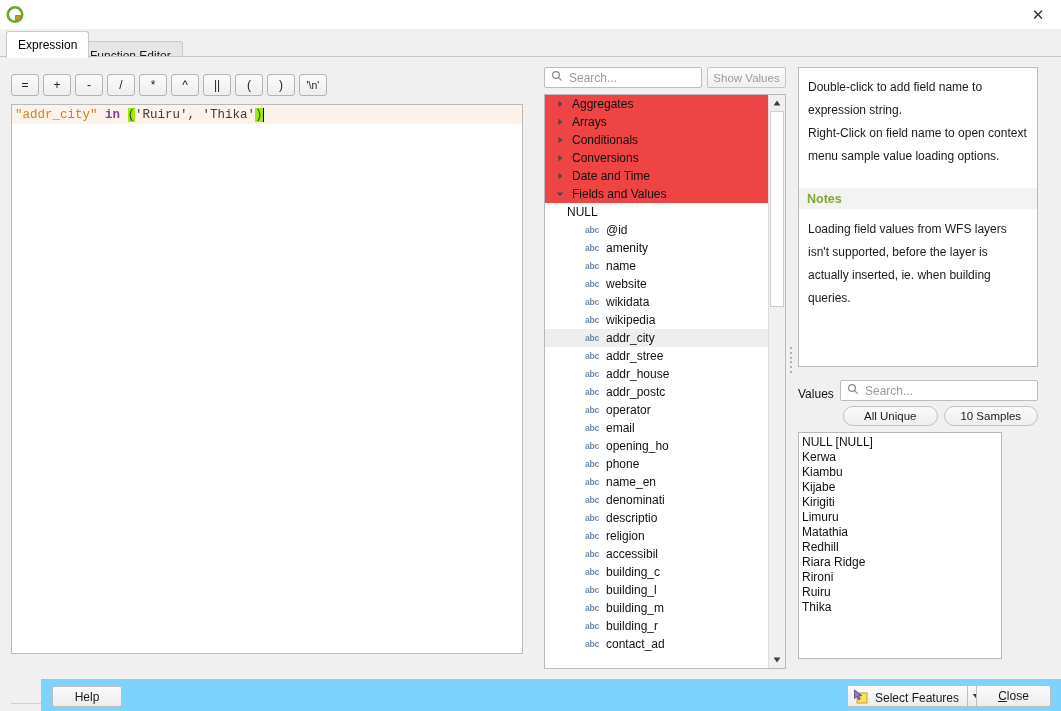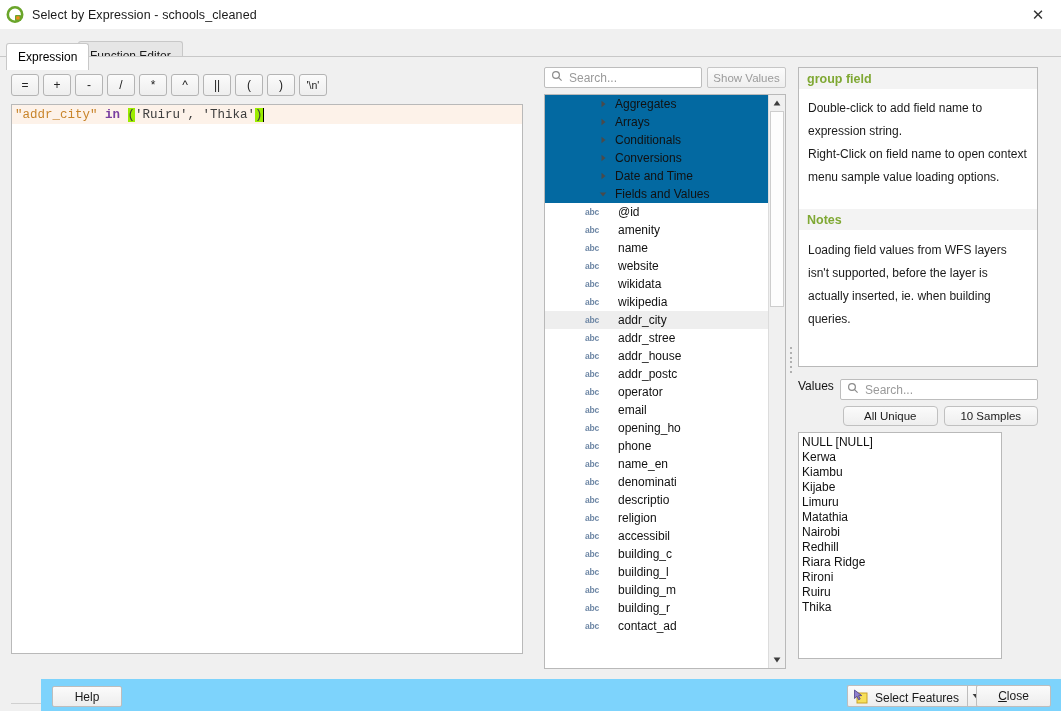--- a/index.html
+++ b/index.html
@@ -39,21 +39,21 @@
   }
   .tab {
     position: absolute; top: 12px; height: 28px;
     display: flex; align-items: center; padding: 0 11px;
     font-size: 12px; color: #1a1a1a;
     border: 1px solid #c8c8c8; border-bottom: none;
     background: #e6e6e6;
     border-radius: 3px 3px 0 0;
   }
   .tab.active {
-    background: #ffffff; top: 14px; height: 27px; z-index: 3; color: #000;
+    background: #ffffff; top: 2px; height: 27px; z-index: 3; color: #000;
   }
   .tab#tab0 { left: 6px; }
   .tab#tab1 { left: 78px; }
 
   
   .body {
     position: absolute; left: 0; top: 57px; width: 1061px; height: 622px;
     background: #f0f0f0;
   }
 
@@ -111,35 +111,35 @@
   .tree {
     position: absolute; left: 0px; top: 37px; width: 242px; height: 575px;
     background: #fff; border: 1px solid #b9b9b9;
     overflow: hidden;
   }
   .tree-inner { position: absolute; left: 0; top: 0; width: 224px; }
   .trow {
     height: 18px; display: flex; align-items: center;
     font-size: 12px; color: #111; white-space: nowrap;
   }
-  .trow.cat { background: #0369a1; padding-left: 43px; }
+  .trow.cat { background: #ef4444; }
   .trow.sel { background: #eeeeee; }
   .arrow {
     width: 16px; display: flex; align-items: center; justify-content: center;
     margin-left: 7px;
   }
   .arrow svg { display:block; }
   .cat-label { margin-left: 4px; }
   .leaf-pad { width: 40px; }
   .abc {
     font-size: 8.5px; font-weight: bold; color: #6f88a6;
     font-family: "Liberation Sans", sans-serif; letter-spacing: -.2px;
     width: 18px;
   }
-  .leaf-label { margin-left: 15px; font-size: 12px; }
+  .leaf-label { margin-left: 3px; font-size: 12px; }
   .leaf-null { margin-left: 22px; font-size: 12px; }
 
   .vscroll {
     position: absolute; right: 0px; top: 0px; width: 17px; height: 573px;
     background: #f0f0f0; border-left: 1px solid #dcdcdc;
   }
   .vscroll .sbtn {
     position: absolute; left: 0; width: 16px; height: 16px;
     background: #f0f0f0; display: flex; align-items: center; justify-content: center;
   }
@@ -171,34 +171,34 @@
     background: #f3f3f3; padding: 4px 8px 3px 8px;
     color: #7fa833; font-weight: bold; font-size: 12.5px;
   }
   .help-p {
     padding: 8px 9px 2px 9px; font-size: 12px; color: #1a1a1a; line-height: 23px;
   }
   .help-p.tight { padding-top: 9px; }
 
   .values-row {
     position: absolute; left: 0; top: 322px; width: 240px; height: 22px;
-    display: flex; align-items: flex-start;
+    display: flex; align-items: flex-end;
   }
   .values-lbl { font-size: 12px; color: #111; width: 42px; }
   .vsrch {
     flex: 1; height: 21px; background: #fff; border: 1px solid #bdbdbd; border-radius: 2px;
     display: flex; align-items: center;
   }
   .vsrch .mag { margin-left: 6px; }
   .vsrch .ph { margin-left: 6px; color: #9a9a9a; font-size: 12px; }
 
   .btn-row { position: absolute; left: 45px; top: 349px; width: 195px; display: flex; gap: 6px; }
   .vbtn {
     width: 95px; height: 20px;
-    border: 1px solid #c0c0c0; border-radius: 4px;
+    border: 1px solid #c0c0c0; border-radius: 10px;
     background: linear-gradient(#fbfbfb,#eeeeee);
     display: flex; align-items: center; justify-content: center;
     font-size: 11.5px; color: #1a1a1a;
   }
   .values-list {
     position: absolute; left: 0; top: 375px; width: 204px; height: 227px;
     background: #fff; border: 1px solid #b9b9b9;
     padding: 2px 0 0 3px; overflow: hidden;
   }
   .vitem { height: 15px; font-size: 12px; color: #111; line-height: 15px; }
@@ -246,21 +246,20 @@
 <body>
 
 <div class="titlebar">
   <span class="title-icon">
     <svg width="18" height="18" viewBox="0 0 18 18">
       <circle cx="9" cy="8.5" r="7.2" fill="none" stroke="#6aa52a" stroke-width="2.6"></circle>
       <rect x="9" y="9" width="6" height="6" rx="1" fill="#6aa52a"></rect>
       <rect x="10.2" y="10.2" width="3.4" height="3.4" rx=".6" fill="#f08a1e"></rect>
     </svg>
   </span>
-  <span class="title-text">Select by Expression - schools_cleaned</span>
   <span class="title-close">✕</span>
 </div>
 
 <div class="tabstrip">
   <div class="tab active" id="tab0">Expression</div>
   <div class="tab" id="tab1">Function Editor</div>
 </div>
 
 <div class="body">
 
@@ -343,20 +342,23 @@
         <div class="trow cat">
           <span class="arrow">
               <svg width="8" height="7" viewBox="0 0 8 7">
                 <path d="M0.8 1.5 L7.2 1.5 L4 5.5 Z" fill="#4a4a4a"></path>
               </svg>
             </span>
           <span class="cat-label">Fields and Values</span>
         </div>
 
         <div class="trow">
+          <span class="leaf-null">NULL</span>
+        </div>
+        <div class="trow">
           <span class="leaf-pad"></span>
             <span class="abc">abc</span>
             <span class="leaf-label">@id</span>
         </div>
         <div class="trow">
           <span class="leaf-pad"></span>
             <span class="abc">abc</span>
             <span class="leaf-label">amenity</span>
         </div>
         <div class="trow">
@@ -493,21 +495,20 @@
     <i></i>
       <i></i>
       <i></i>
       <i></i>
       <i></i>
       <i></i>
   </div>
 
   <div class="right">
     <div class="help">
-      <div class="help-h">group field</div>
       <div class="help-p" style="white-space:pre-line;">Double-click to add field name to expression string.
 Right-Click on field name to open context menu sample value loading options.</div>
       <div class="help-h" style="margin-top:18px;">Notes</div>
       <div class="help-p tight">Loading field values from WFS layers isn't supported, before the layer is actually inserted, ie. when building queries.</div>
     </div>
 
     <div class="values-row">
       <span class="values-lbl">Values</span>
       <span class="vsrch">
         <span class="mag">
@@ -523,23 +524,23 @@
     <div class="btn-row">
       <div class="vbtn">All Unique</div>
       <div class="vbtn">10 Samples</div>
     </div>
 
     <div class="values-list">
       <div class="vitem">NULL [NULL]</div>
       <div class="vitem">Kerwa</div>
       <div class="vitem">Kiambu</div>
       <div class="vitem">Kijabe</div>
+      <div class="vitem">Kirigiti</div>
       <div class="vitem">Limuru</div>
       <div class="vitem">Matathia</div>
-      <div class="vitem">Nairobi</div>
       <div class="vitem">Redhill</div>
       <div class="vitem">Riara Ridge</div>
       <div class="vitem">Rironi</div>
       <div class="vitem">Ruiru</div>
       <div class="vitem">Thika</div>
     </div>
   </div>
 </div>
 
 <div class="footer">

